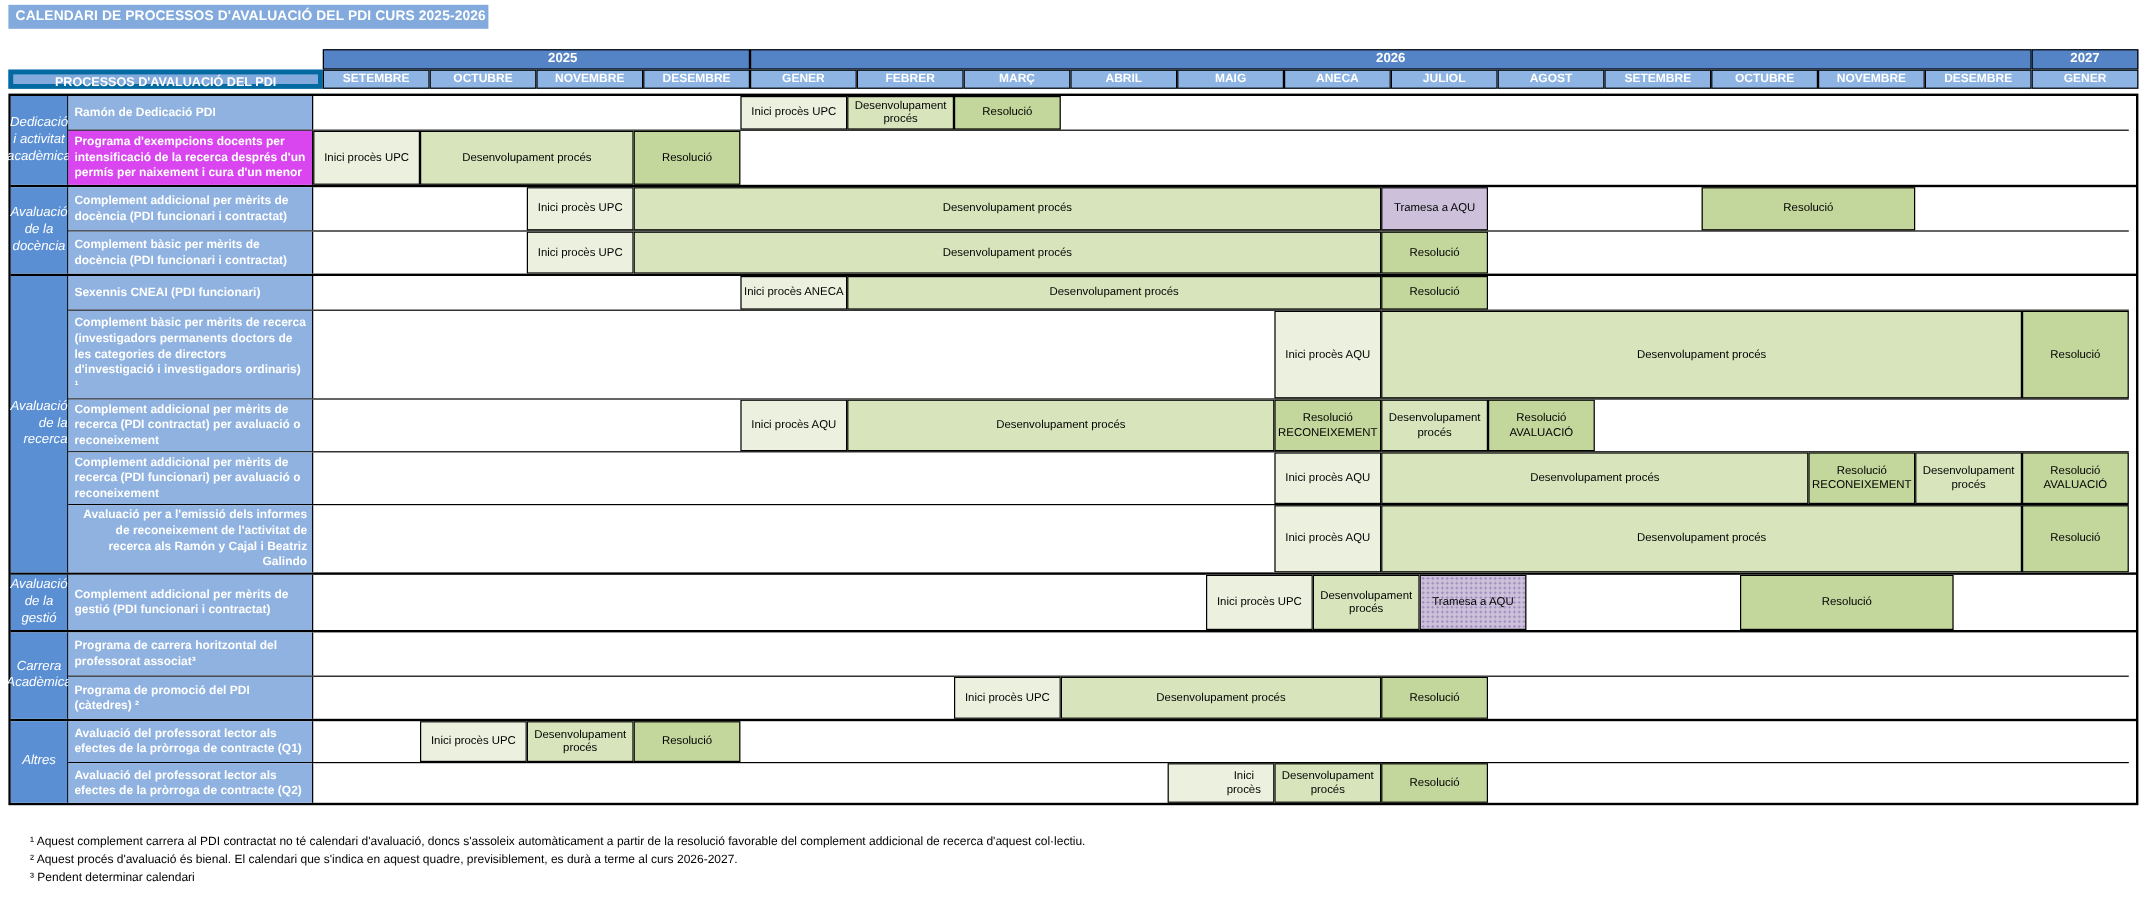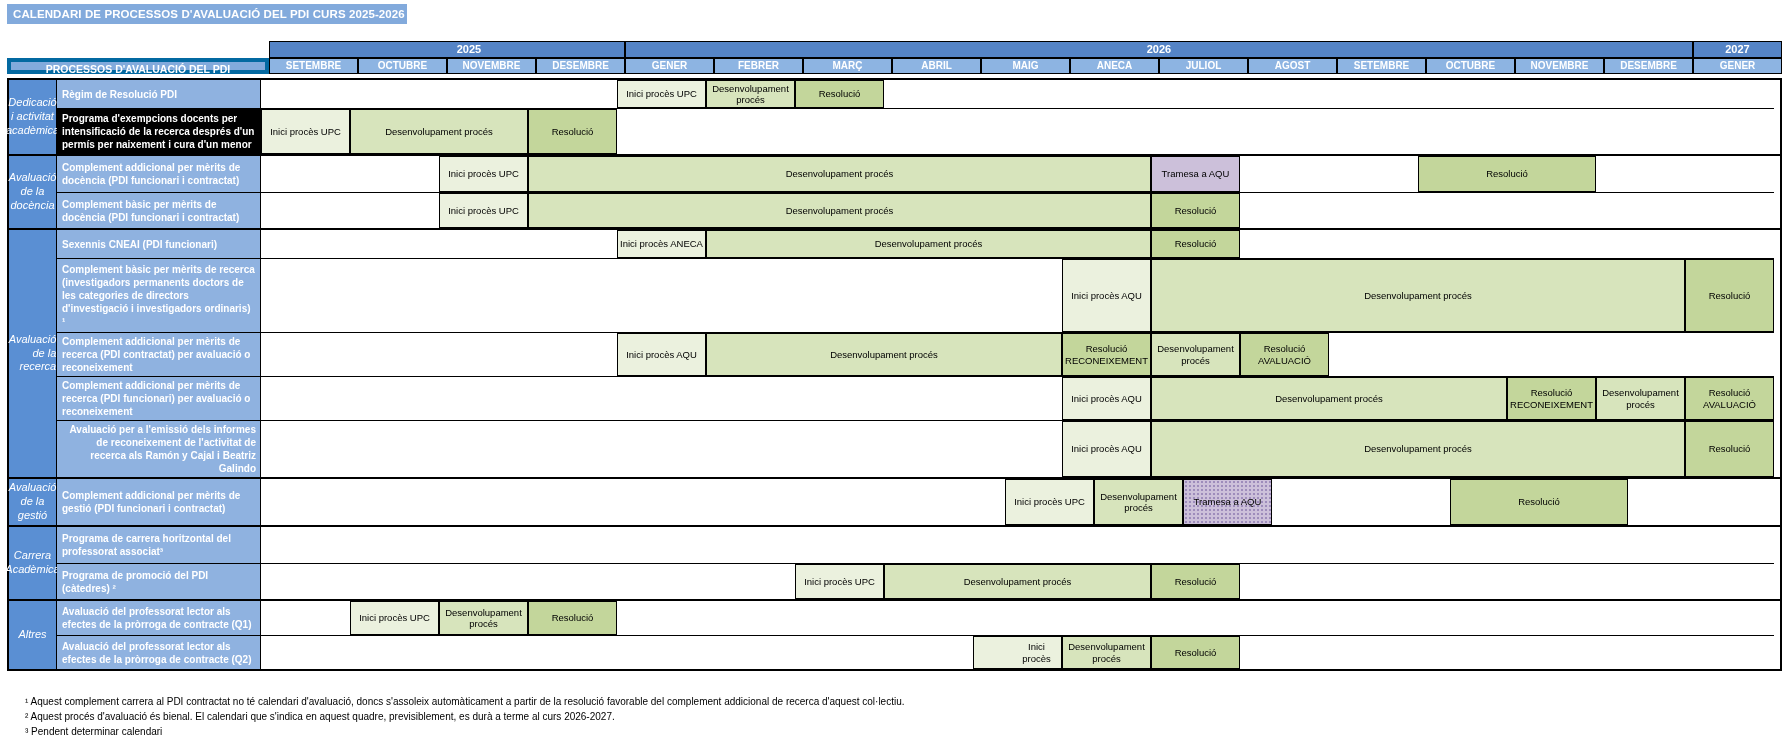--- a/index.html
+++ b/index.html
@@ -93,31 +93,31 @@
           <div class="mcell" style="background: rgb(141, 180, 226);">NOVEMBRE</div>
           <div class="mcell" style="background: rgb(141, 180, 226);">DESEMBRE</div>
           <div class="mcell" style="background: rgb(141, 180, 226);">GENER</div>
         </div>
       </div>
     <div id="cal-body" class="cal-body">
         <div class="group">
           <div class="glabel" style="background: rgb(90, 143, 211);">Dedicació i activitat acadèmica</div>
           <div class="grows">
             <div class="row" style="min-height: 28px;">
-              <div class="proc" style="background: rgb(143, 178, 224);">Règim de Resolució PDI</div>
+              <div class="proc" style="background: rgb(143, 178, 224);">Ramón de Dedicació PDI</div>
               <div class="cells">
                 <div class="gap" style="width: 356px;"></div>
                 <div class="bar" style="width: 89px; background-color: rgb(235, 241, 222);">Inici procès UPC</div>
                 <div class="bar" style="width: 89px; background-color: rgb(215, 228, 188);">Desenvolupament procés</div>
                 <div class="bar" style="width: 89px; background-color: rgb(195, 214, 155);">Resolució</div>
                 <div class="gap" style="width: 890px;"></div>
               </div>
             </div>
             <div class="row" style="min-height: 46px;">
-              <div class="proc" style="background: #000000;">Programa d'exempcions docents per intensificació de la recerca després d'un permís per naixement i cura d'un menor</div>
+              <div class="proc" style="background: #d946ef;">Programa d'exempcions docents per intensificació de la recerca després d'un permís per naixement i cura d'un menor</div>
               <div class="cells">
                 <div class="bar" style="width: 89px; background-color: rgb(235, 241, 222);">Inici procès UPC</div>
                 <div class="bar" style="width: 178px; background-color: rgb(215, 228, 188);">Desenvolupament procés</div>
                 <div class="bar" style="width: 89px; background-color: rgb(195, 214, 155);">Resolució</div>
                 <div class="gap" style="width: 1157px;"></div>
               </div>
             </div>
           </div>
         </div>
         <div class="group">

